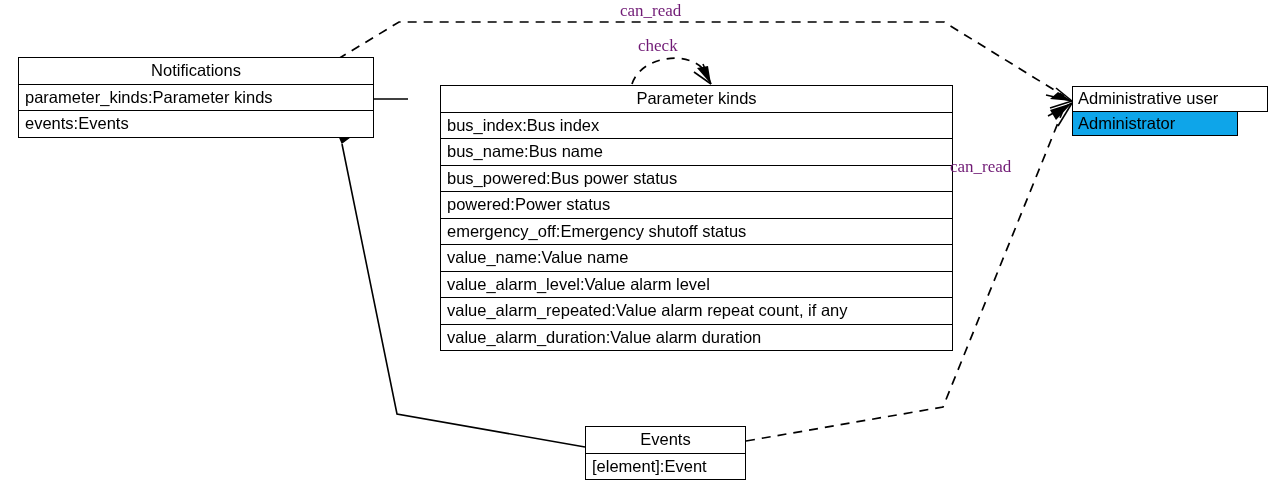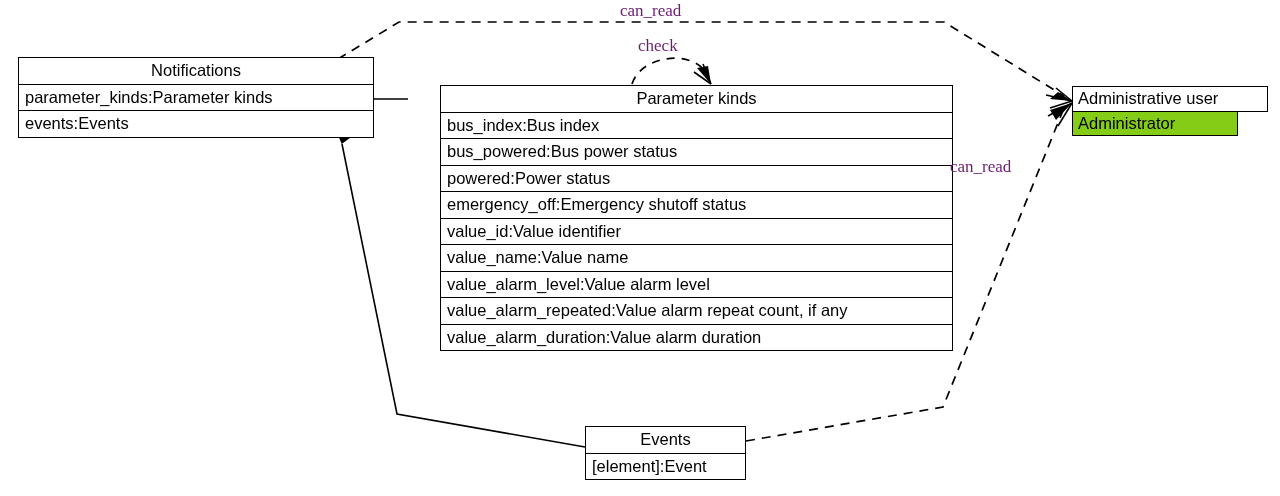--- a/index.html
+++ b/index.html
@@ -57,21 +57,21 @@
     background: #fff;
     text-align: left;
     padding: 3px 5px 4px 5px;
     white-space: nowrap;
     box-sizing: border-box;
     width: 196px;
   }
   #box-admin-user .adm-row {
     border: 1.6px solid #000;
     border-top: none;
-    background: #84cc16;
+    background: #0ea5e9;
     text-align: left;
     padding: 3px 5px 4px 5px;
     white-space: nowrap;
     box-sizing: border-box;
     width: 166px;
   }
   .edge-label {
     position: absolute;
     font-family: "Liberation Serif", serif;
     font-size: 17px;
@@ -121,24 +121,24 @@
 
   <div class="uml-box" id="box-notifications" style="left:18px; top:57px; width:356px;">
     <div class="uml-title">Notifications</div>
     <div class="uml-row">parameter_kinds:Parameter kinds</div>
     <div class="uml-row">events:Events</div>
   </div>
 
   <div class="uml-box" id="box-parameter-kinds" style="left:408px; top:85px; width:513px;margin-left:32px;">
     <div class="uml-title">Parameter kinds</div>
     <div class="uml-row">bus_index:Bus index</div>
+    <div class="uml-row">bus_name:Bus name</div>
     <div class="uml-row">bus_powered:Bus power status</div>
     <div class="uml-row">powered:Power status</div>
     <div class="uml-row">emergency_off:Emergency shutoff status</div>
-    <div class="uml-row">value_id:Value identifier</div>
     <div class="uml-row">value_name:Value name</div>
     <div class="uml-row">value_alarm_level:Value alarm level</div>
     <div class="uml-row">value_alarm_repeated:Value alarm repeat count, if any</div>
     <div class="uml-row">value_alarm_duration:Value alarm duration</div>
   </div>
 
   <div class="uml-box" id="box-events" style="left:585px; top:426px; width:161px;">
     <div class="uml-title">Events</div>
     <div class="uml-row">[element]:Event</div>
   </div>

